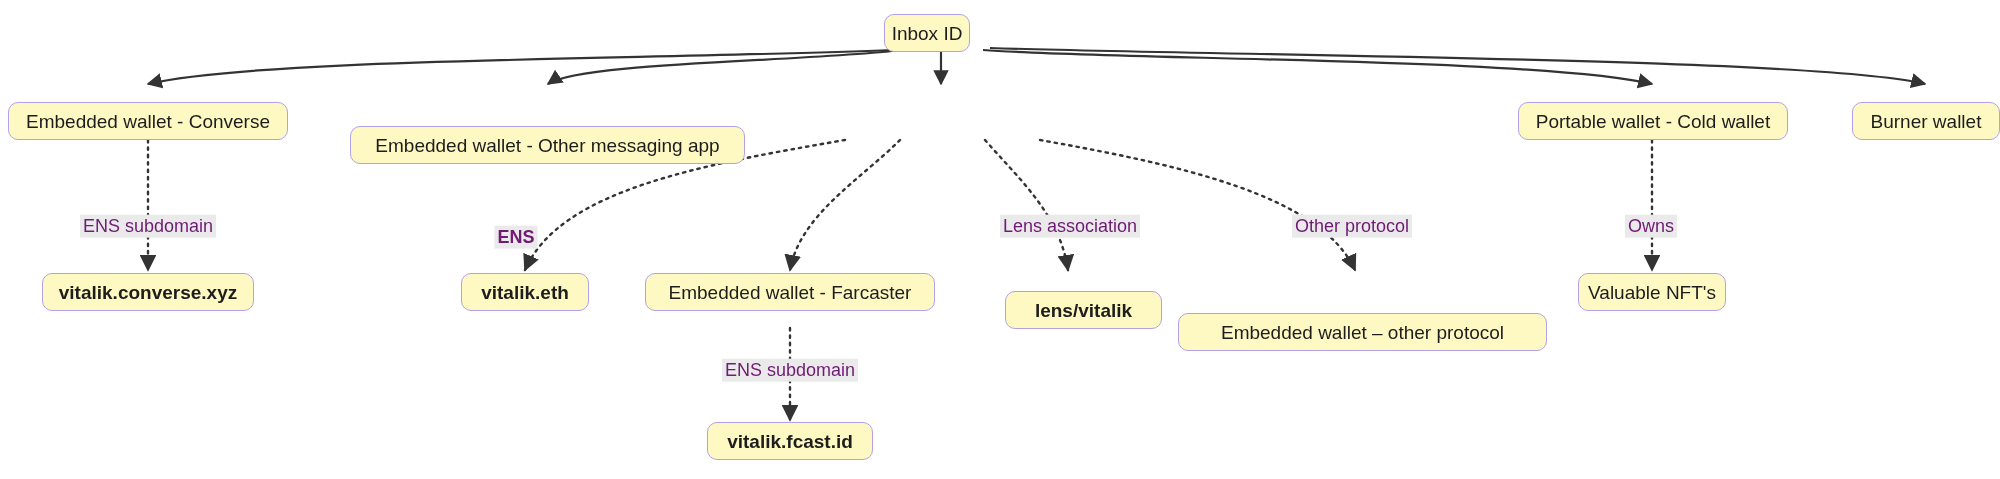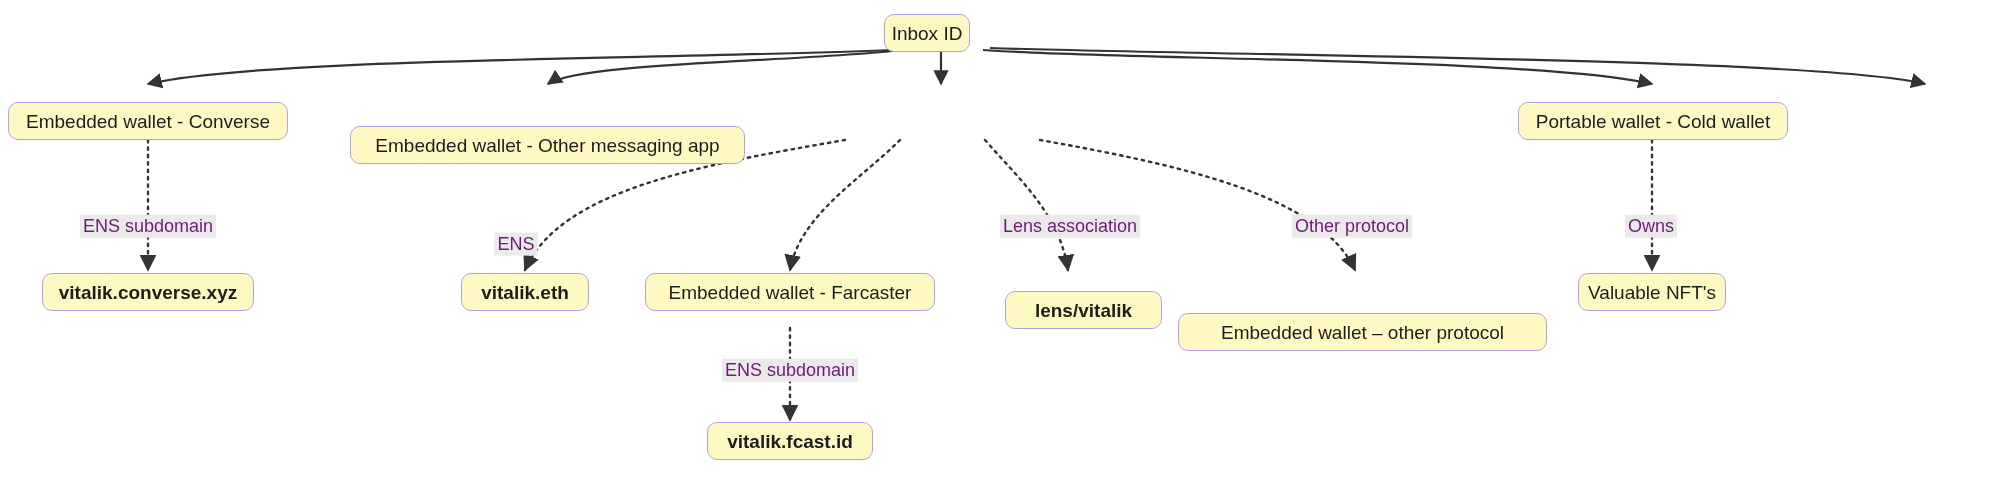--- a/index.html
+++ b/index.html
@@ -96,20 +96,23 @@
 
   <div class="node" style="left:350px; top:102px; width:395px;margin-top:24px;">
     <span>Embedded wallet - Other messaging app</span>
   </div>
 
 
   <div class="node" style="left:1518px; top:102px; width:270px;">
     <span>Portable wallet - Cold wallet</span>
   </div>
 
+  <div class="node" style="left:1852px; top:102px; width:148px;">
+    <span>Burner wallet</span>
+  </div>
 
   <div class="node leaf" style="left:42px; top:273px; width:212px;">
     <span>vitalik.converse.xyz</span>
   </div>
 
   <div class="node leaf" style="left:461px; top:273px; width:128px;">
     <span>vitalik.eth</span>
   </div>
 
   <div class="node" style="left:645px; top:273px; width:290px;">
@@ -127,21 +130,21 @@
   <div class="node" style="left:1578px; top:273px; width:148px;">
     <span>Valuable NFT's</span>
   </div>
 
   <div class="node leaf" style="left:707px; top:422px; width:166px;">
     <span>vitalik.fcast.id</span>
   </div>
 
   <div class="edge-label" style="left:148px; top:226px;">ENS subdomain</div>
 
-  <div class="edge-label" style="left:516px; top:244px;">ENS</div>
+  <div class="edge-label" style="left:516px; top:237px;font-weight:bold;">ENS</div>
 
 
   <div class="edge-label" style="left:1070px; top:226px;">Lens association</div>
 
   <div class="edge-label" style="left:1352px; top:226px;">Other protocol</div>
 
   <div class="edge-label" style="left:1651px; top:226px;">Owns</div>
 
   <div class="edge-label" style="left:790px; top:370px;">ENS subdomain</div>
 

